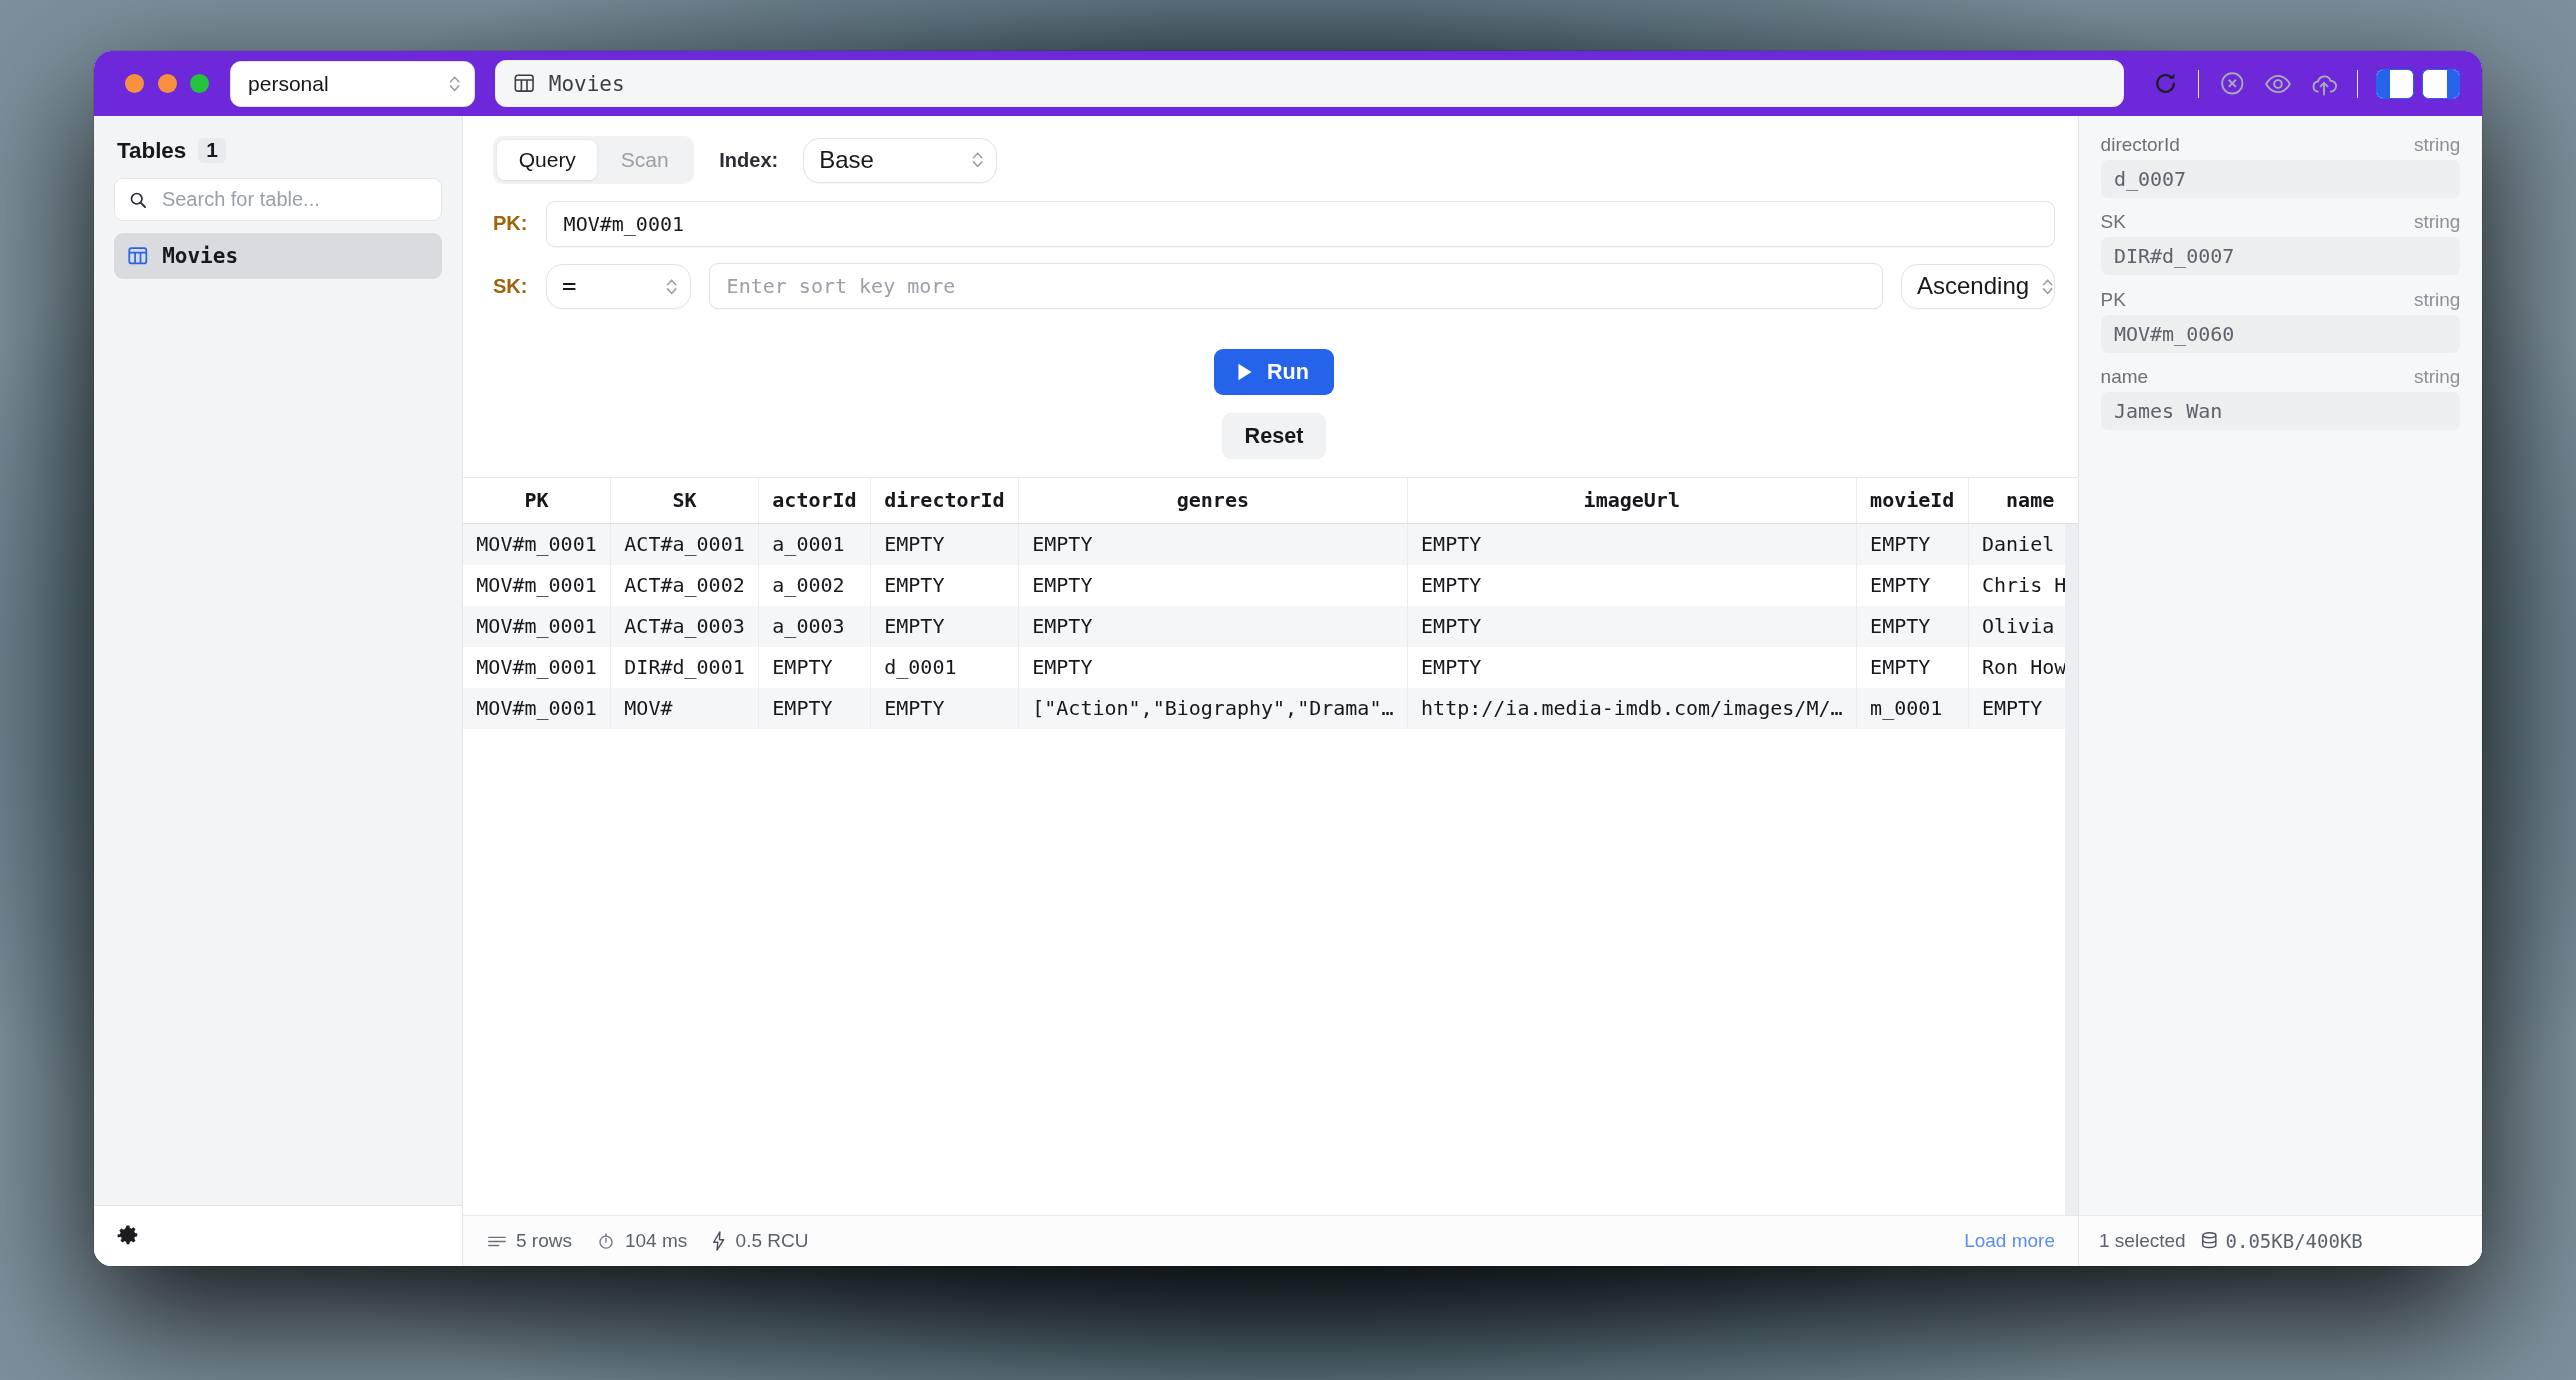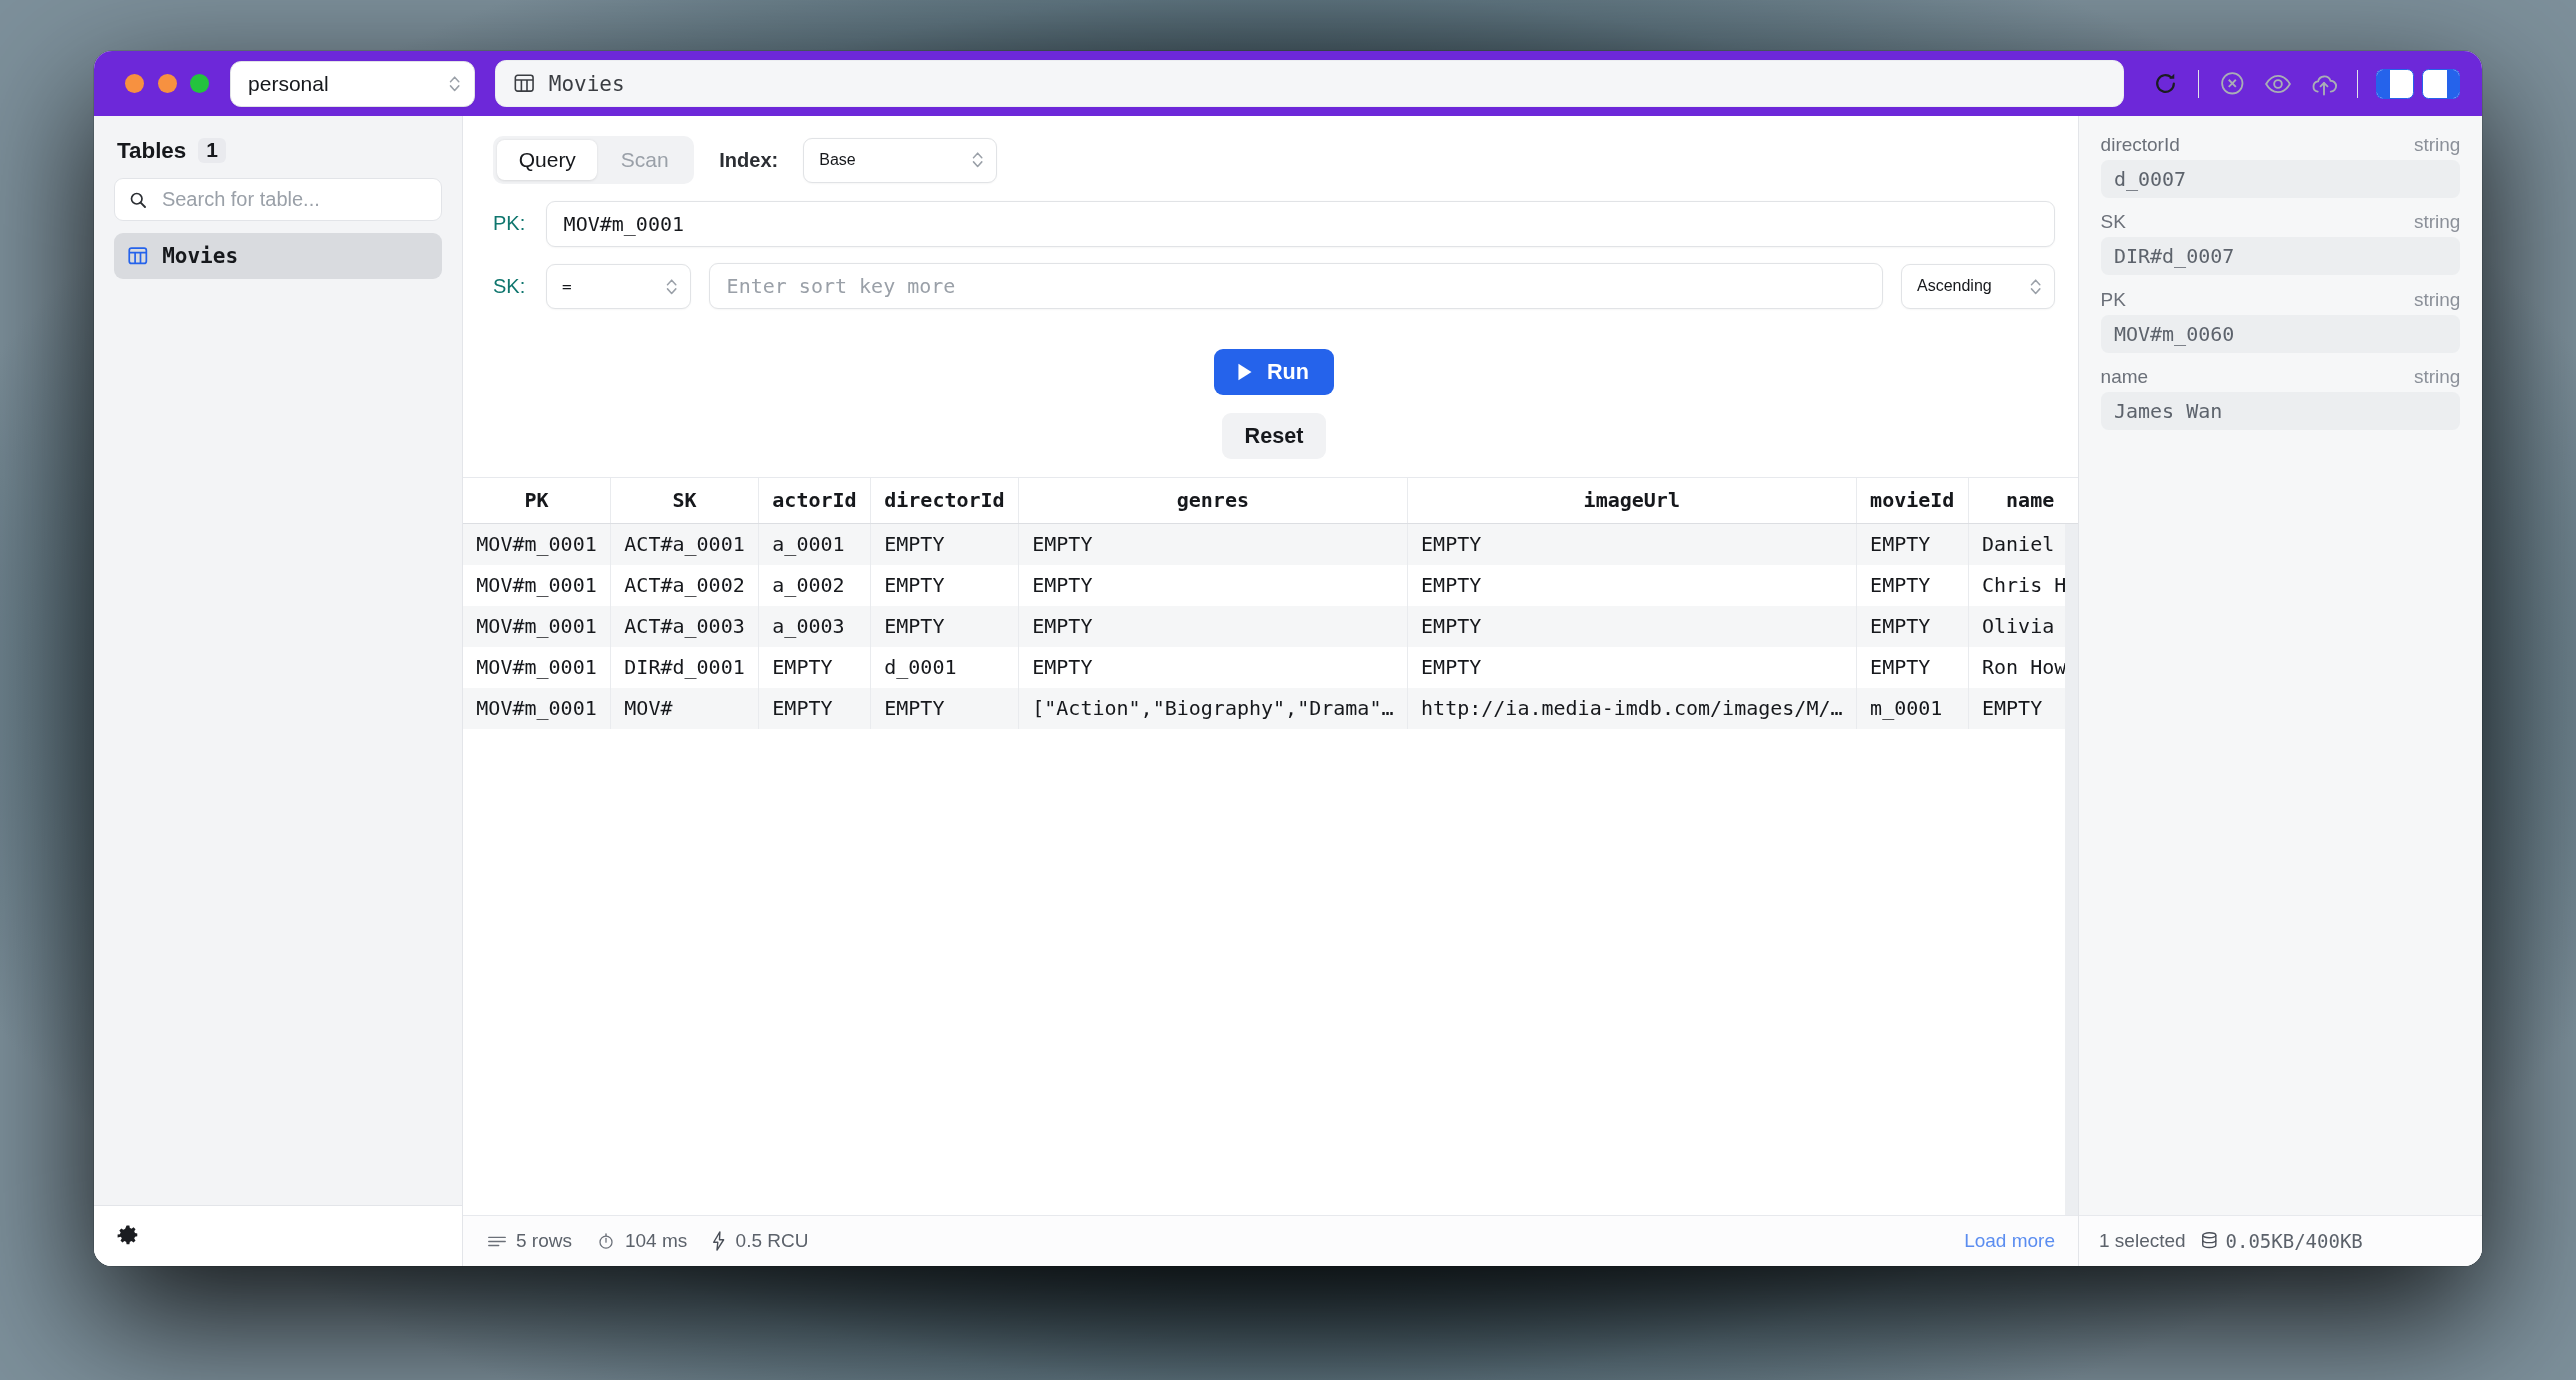--- a/index.html
+++ b/index.html
@@ -220,36 +220,36 @@
   }
   .seg.on { background: #ffffff; color: #16181c; box-shadow: 0 0.8px 2.5px rgba(0,0,0,0.10); }
 
   .fld-label {
     font-size: 20px; font-weight: 700; color: #2b2e33;
     font-family: "Liberation Sans", sans-serif;
   }
   .sel {
     height: 45px;
     border: 0.8px solid #e1e3e6;
-    border-radius: 9px;
+    border-radius: 17px;
     background: #fff;
     display: flex; align-items: center;
     padding: 0 11.6px 0 15px;
     box-sizing: border-box;
-    font-size: 16px; color: #16181c;
+    font-size: 24px; color: #16181c;
     gap: 11.6px;
     box-shadow: 0 0.8px 1.7px rgba(0,0,0,0.04);
   }
   .sel .v { flex: 1; }
   .sel.index { width: 194px; }
   .sel.op { width: 145px; font-family: "DejaVu Sans Mono", monospace; }
   .sel.order { width: 154px; gap: 12px; }
 
   .row2 { display: flex; align-items: center; gap: 18px; margin-top: 16.6px; }
-  .lbl-pk { font-size: 20px; font-weight: 400; color: #0f766e; width: 35px; }
+  .lbl-pk { font-size: 20px; font-weight: 700; color: #a16207; width: 35px; }
   .inp {
     height: 46px;
     border: 0.8px solid #e1e3e6;
     border-radius: 9px;
     background: #fff;
     display: flex; align-items: center;
     padding: 0 16.6px;
     box-sizing: border-box;
     font-family: "DejaVu Sans Mono", monospace;
     font-size: 20px; color: #16181c;

